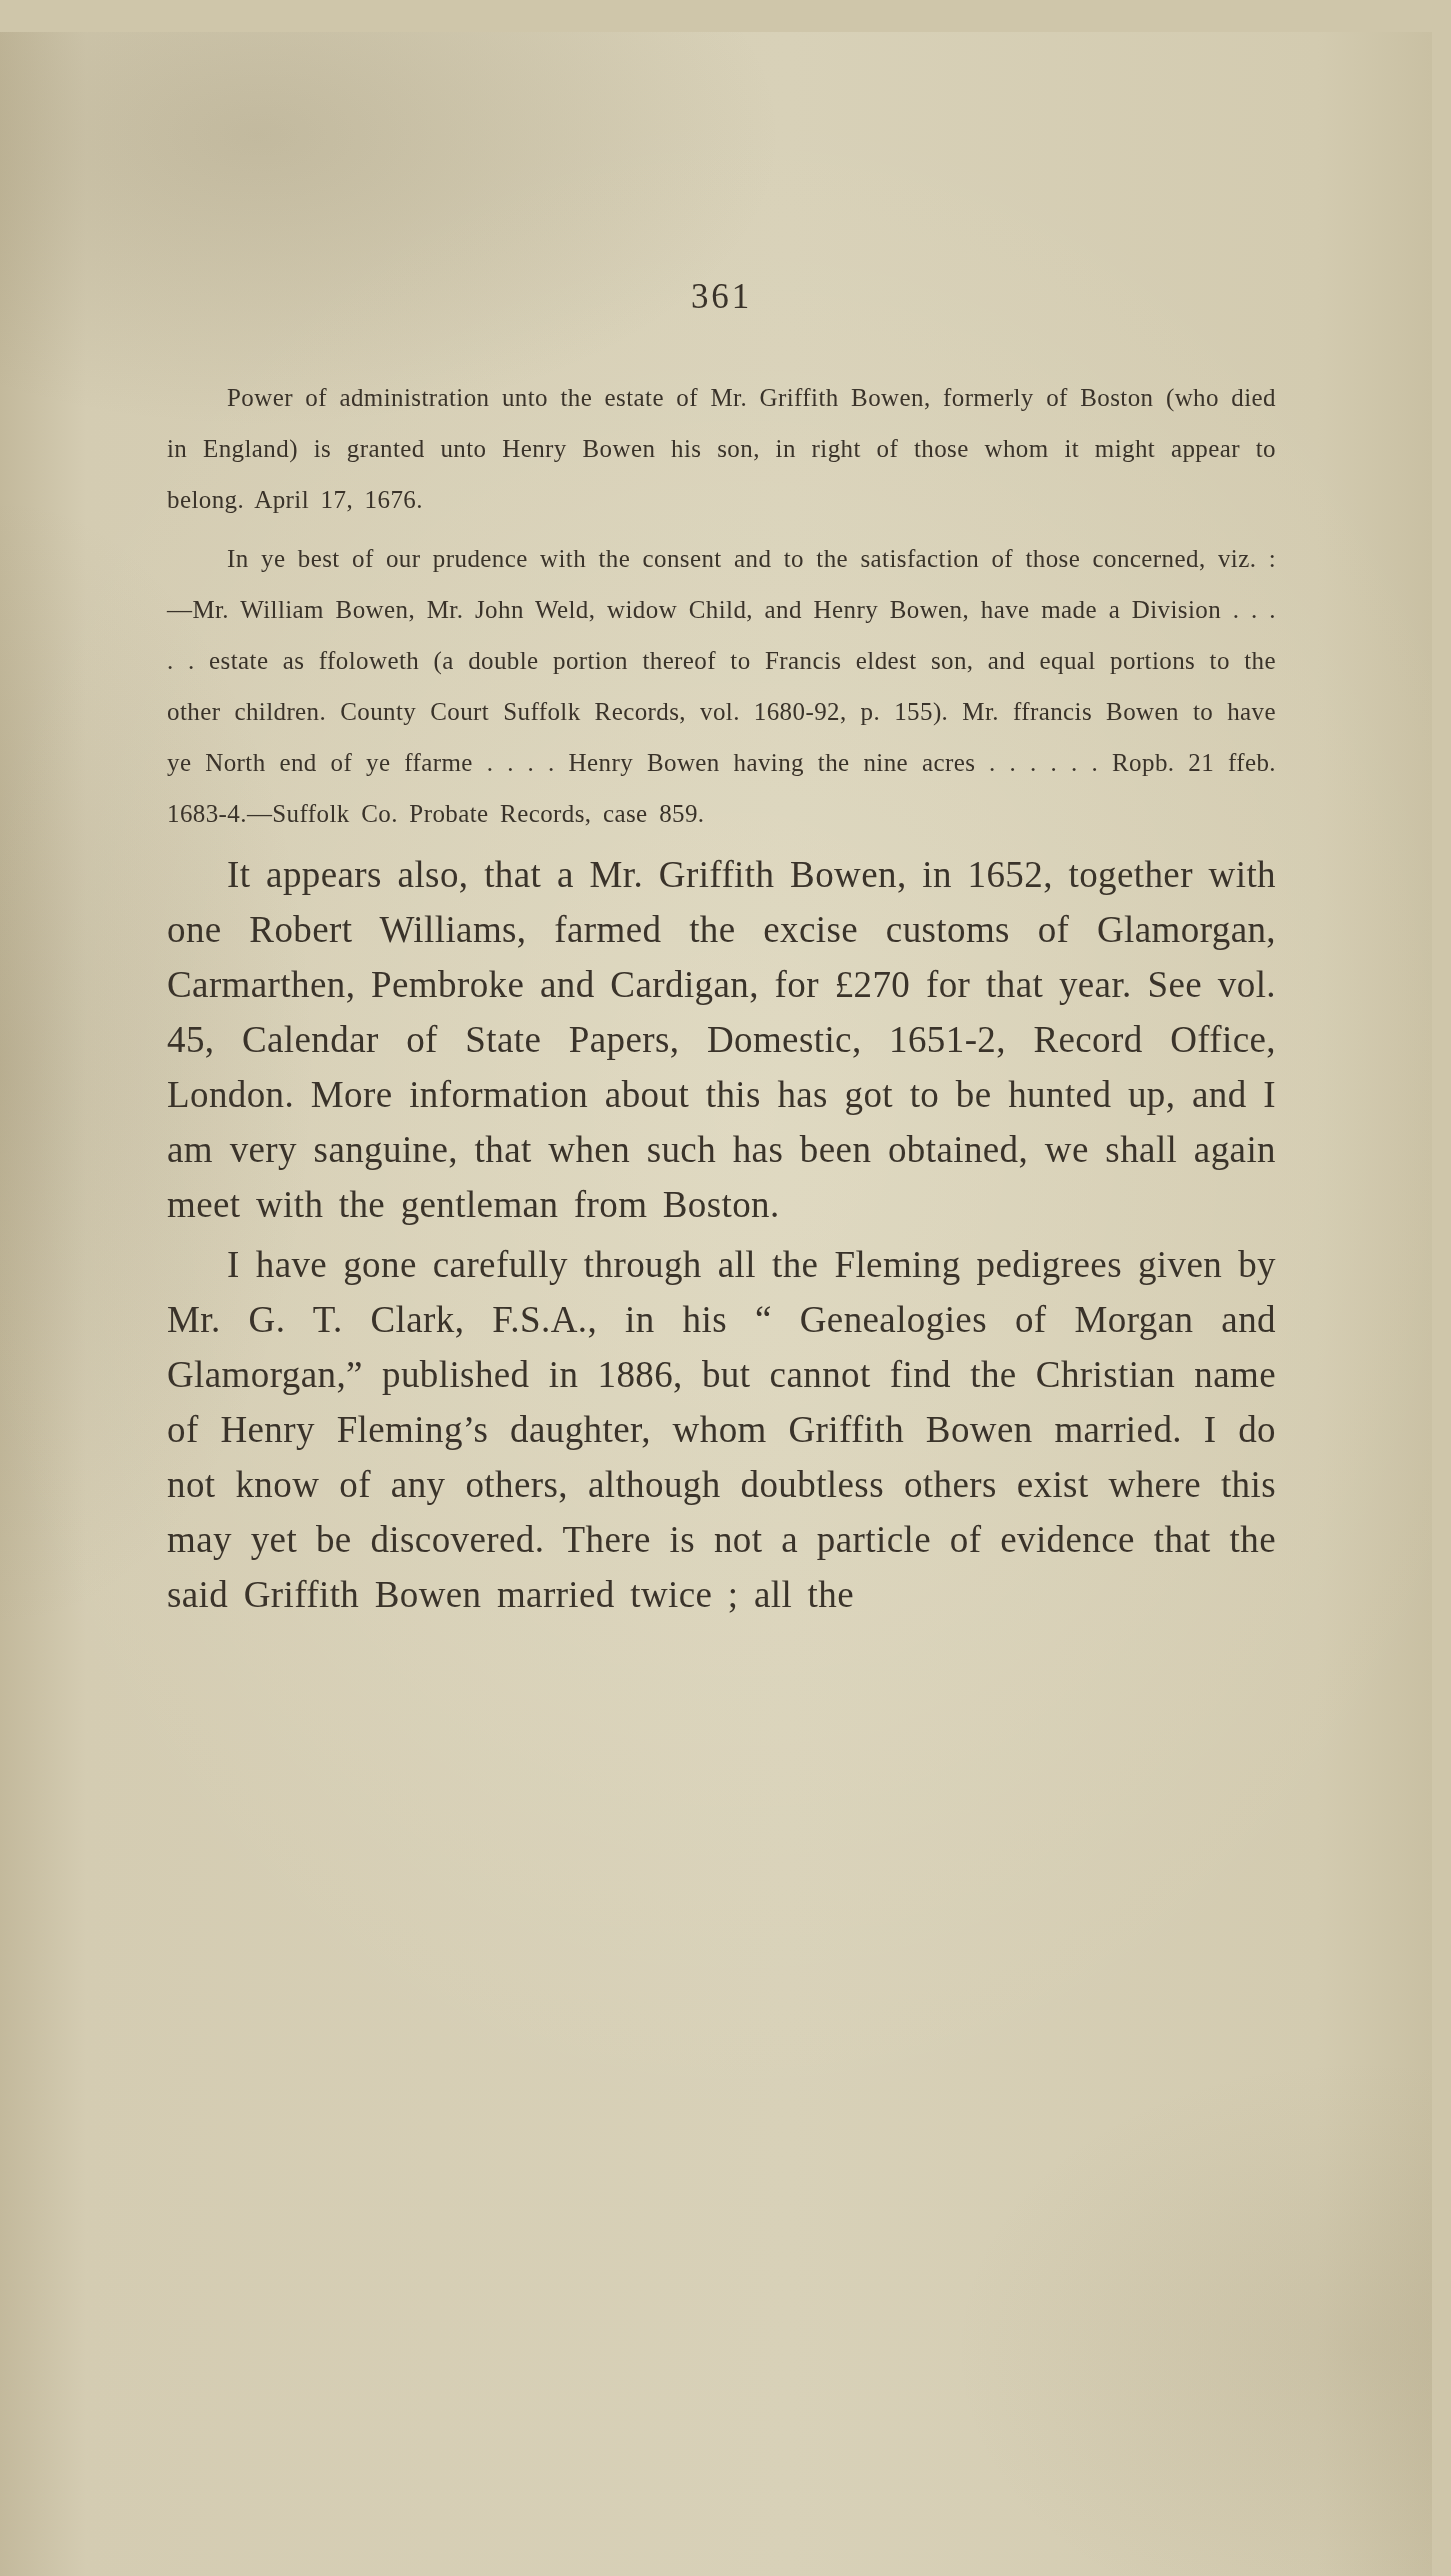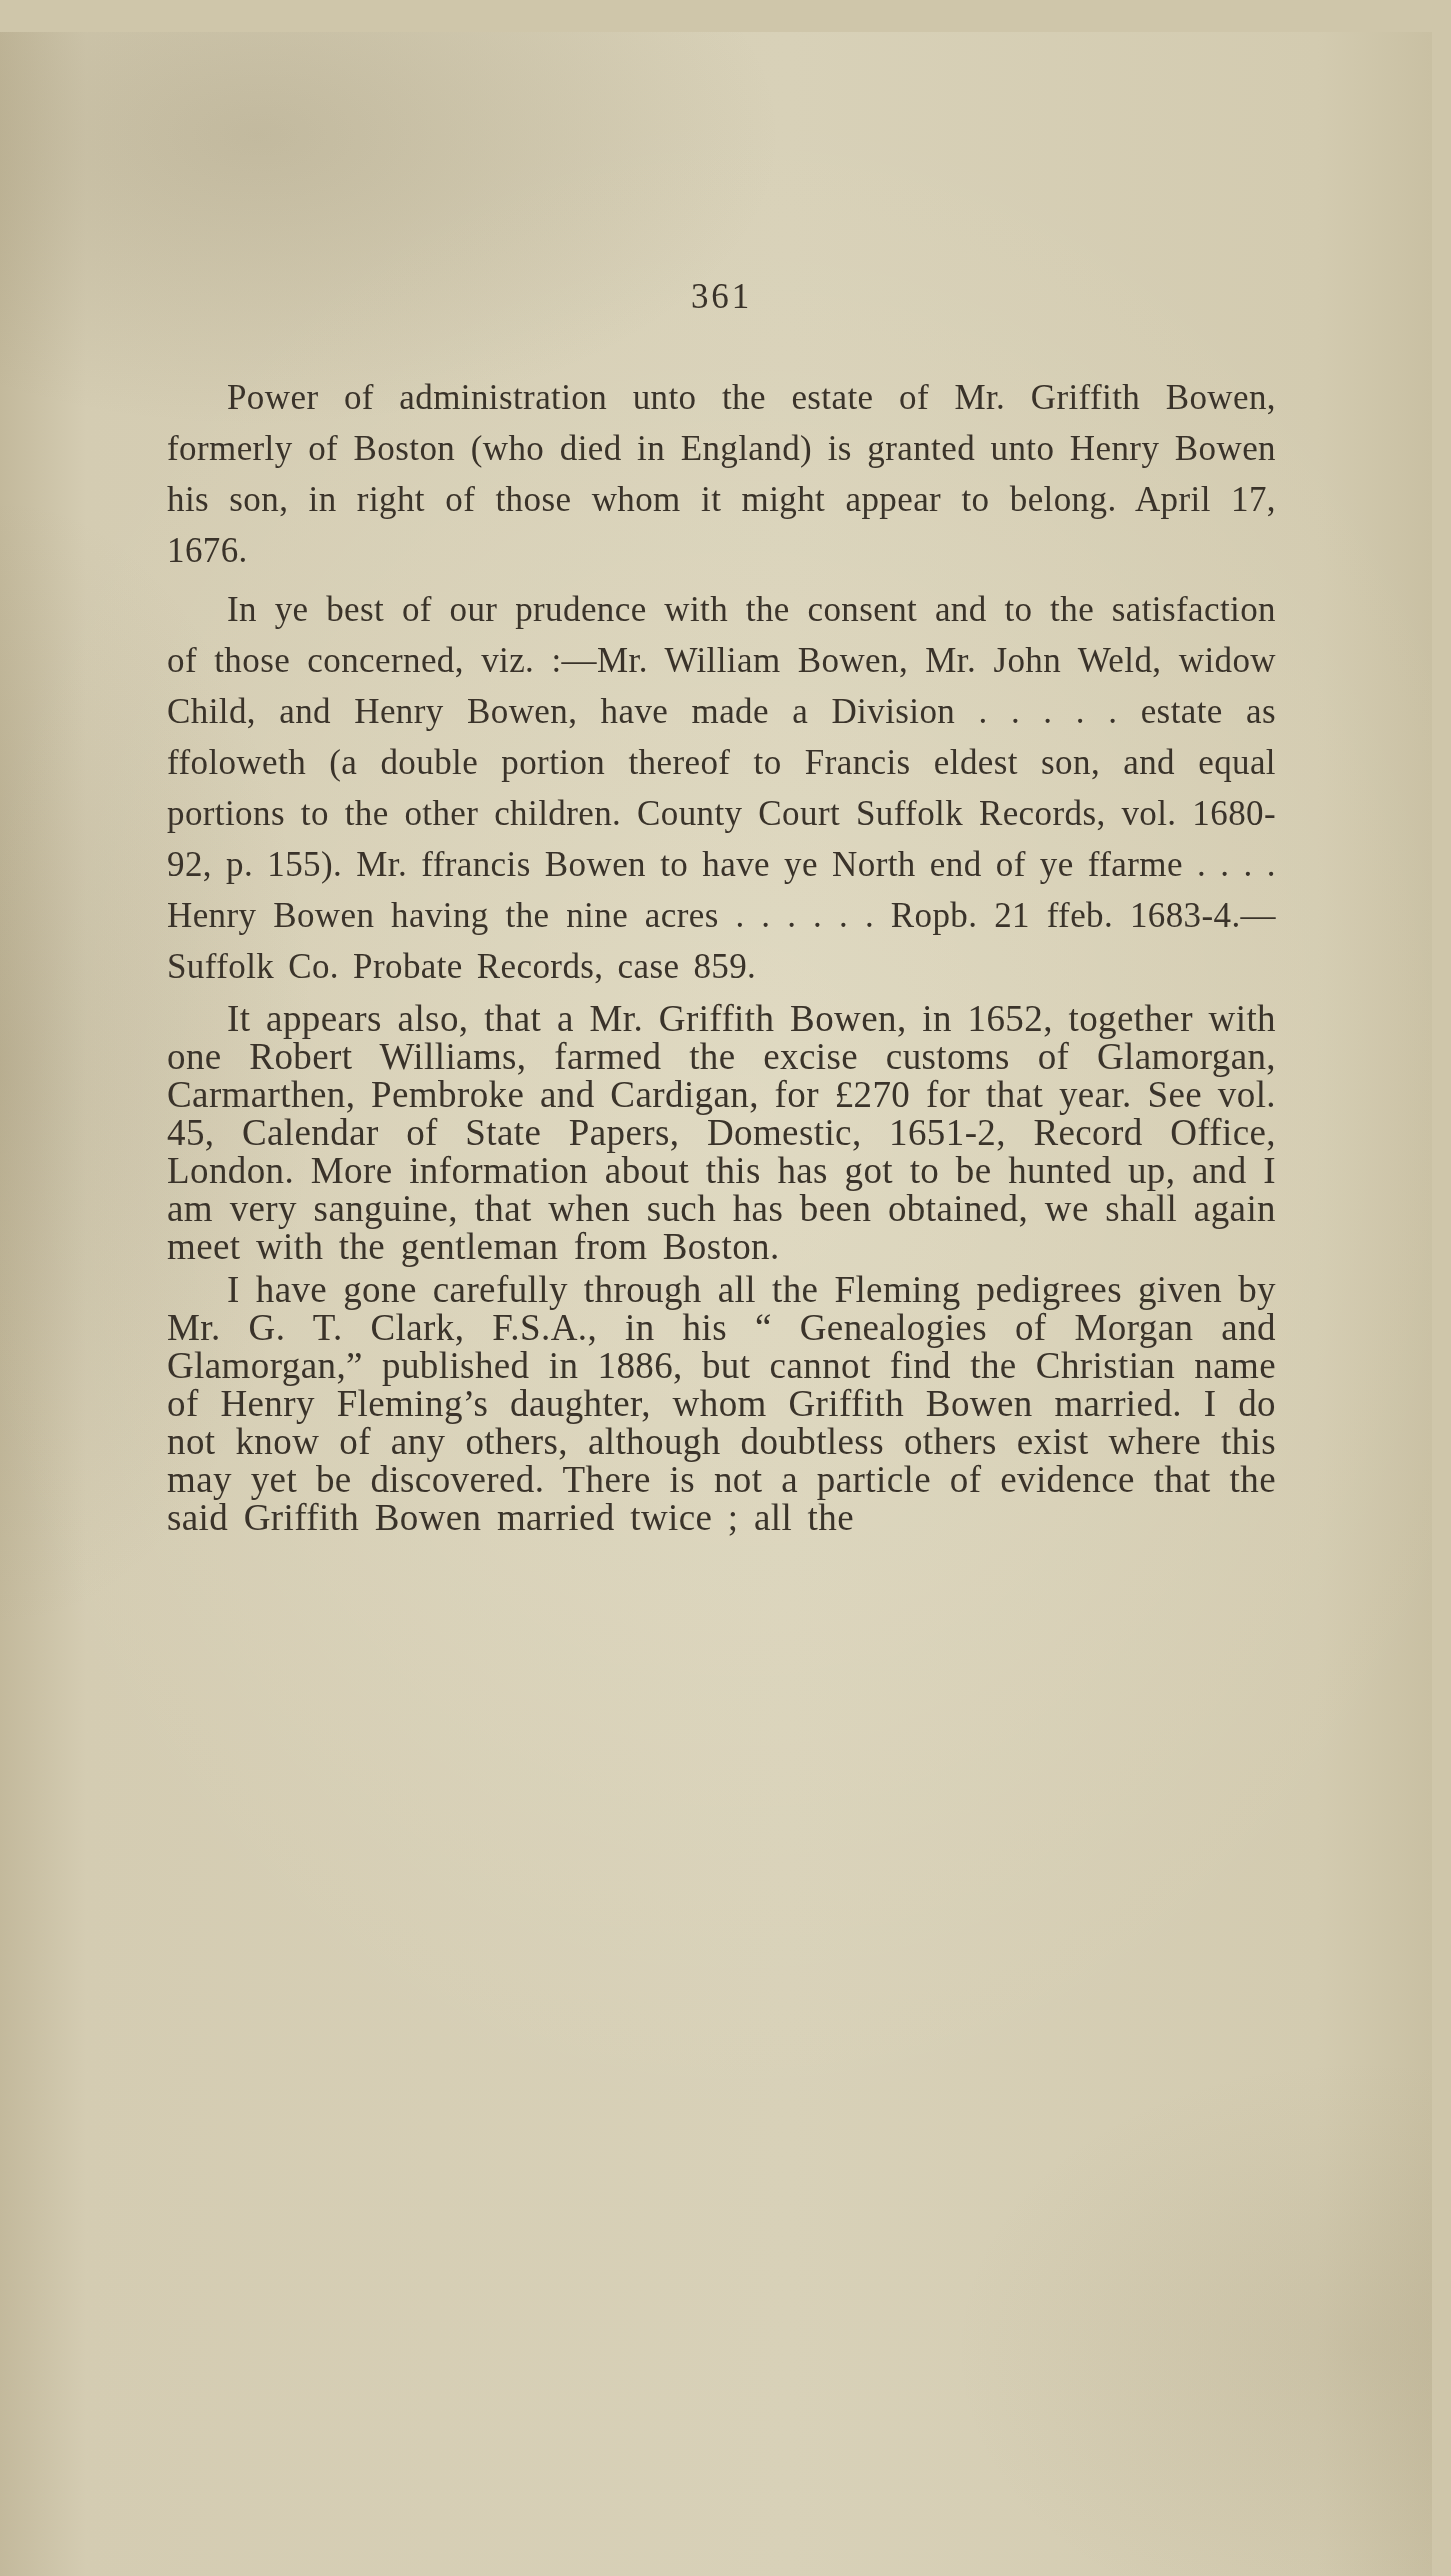--- a/index.html
+++ b/index.html
@@ -43,28 +43,28 @@
     width: 1109px;
   }
   .para {
     margin: 0;
     text-align: justify;
     text-indent: 60px;
     letter-spacing: 0.4px;
     color: #3a332a;
   }
   .para.small {
-    font-size: 35px;
+    font-size: 25px;
     line-height: 51px;
     word-spacing: 4.9px;
     margin-bottom: 7.8px;
   }
   .para.large {
     font-size: 37px;
-    line-height: 38px;
+    line-height: 55px;
     word-spacing: 5.8px;
     margin-bottom: 5.8px;
   }
   .catchword {
     margin-top: 1.9px;
     margin-left: 185px;
     font-size: 32px;
     letter-spacing: 1px;
     color: #3a332a;
   }

